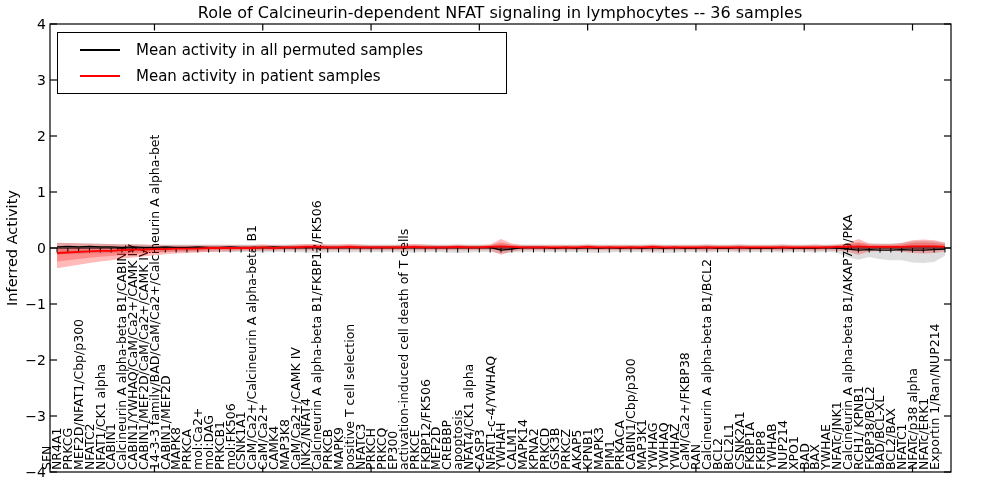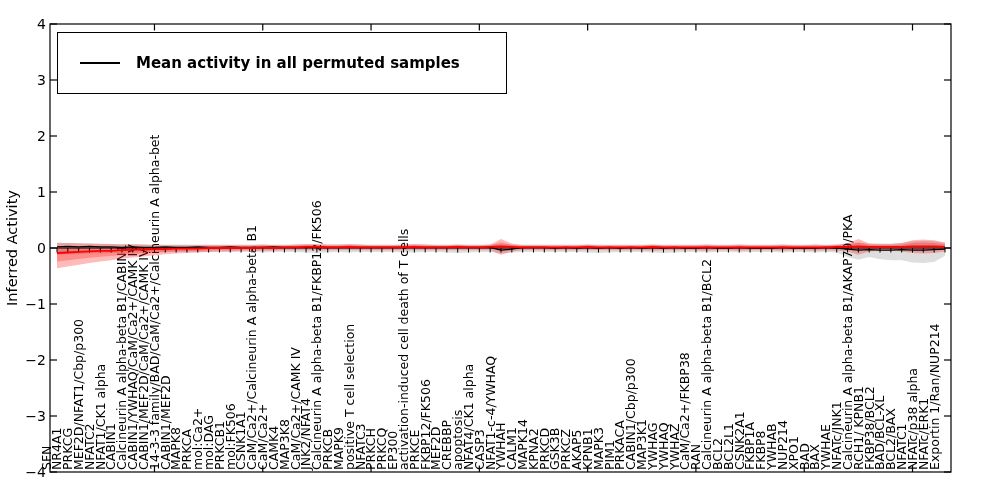--- a/index.html
+++ b/index.html
@@ -32,26 +32,27 @@
   }
   #plot-svg{position:absolute;left:0;top:0;z-index:2;}
   #legend{
     position:absolute;left:57px;top:32px;width:450px;height:62px;z-index:3;
     background:#fff;border:1.6px solid #000;
     display:flex;flex-direction:column;justify-content:space-around;
     padding:4px 0 4px 22px;box-sizing:border-box;
   }
   .legend-row{display:flex;align-items:center;gap:16px;}
   .legend-line{display:inline-block;width:40px;height:0;border-top:2px solid #000;}
-  .legend-label{font-size:15px;color:#000;font-weight:bold;}
+  .legend-label{font-size:15px;color:#000;}
 </style>
 </head>
 <body>
 
 <div id="figure">
+  <div id="chart-title">Role of Calcineurin-dependent NFAT signaling in lymphocytes -- 36 samples</div>
   <div id="ylabel">Inferred Activity</div>
 
   <div id="labels-layer">
       <div class="yticklabel" style="left: 6px; top: 15px;">4</div>
       <div class="yticklabel" style="left: 6px; top: 71px;">3</div>
       <div class="yticklabel" style="left: 6px; top: 127px;">2</div>
       <div class="yticklabel" style="left: 6px; top: 183px;">1</div>
       <div class="yticklabel" style="left: 6px; top: 239px;">0</div>
       <div class="yticklabel" style="left: 6px; top: 295px;">−1</div>
       <div class="yticklabel" style="left: 6px; top: 351px;">−2</div>
@@ -267,14 +268,18 @@
       <line x1="804.219512195122" y1="472" x2="804.219512195122" y2="465.5" stroke="#000" stroke-width="1.2"></line>
       <line x1="912.5121951219513" y1="24" x2="912.5121951219513" y2="30.5" stroke="#000" stroke-width="1.2"></line>
       <line x1="912.5121951219513" y1="472" x2="912.5121951219513" y2="465.5" stroke="#000" stroke-width="1.2"></line>
     </svg>
 
   <div id="legend">
     <div class="legend-row">
       <span class="legend-line" style="border-top-color: rgb(0, 0, 0);"></span>
       <span class="legend-label">Mean activity in all permuted samples</span>
     </div>
+    <div class="legend-row">
+      <span class="legend-line" style="border-top-color: rgb(255, 0, 0);"></span>
+      <span class="legend-label">Mean activity in patient samples</span>
+    </div>
   </div>
 </div>
 
 </body></html>

